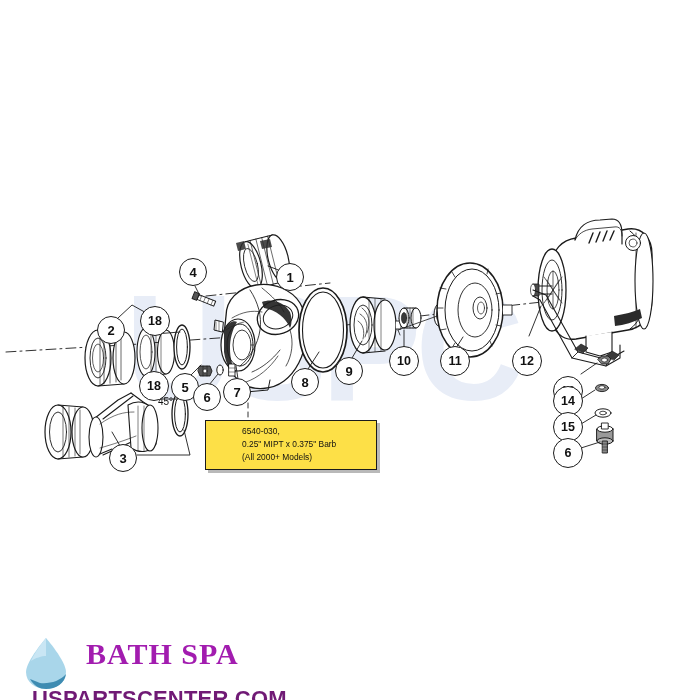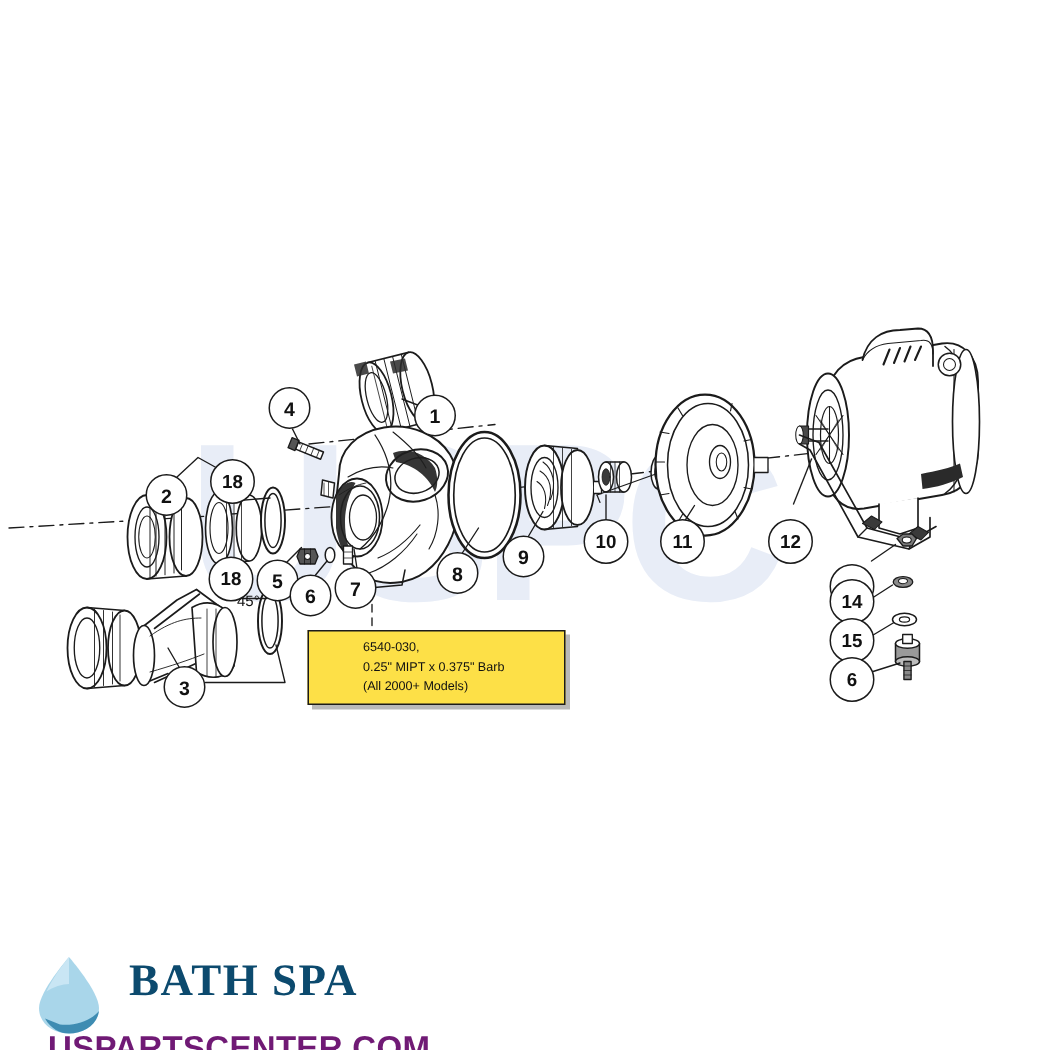--- a/index.html
+++ b/index.html
@@ -45,21 +45,21 @@
   
   #angle-label{
     position:absolute;left:110px;top:396px;font-size:10px;color:#111;
     font-family:"Liberation Sans",sans-serif;font-weight:400;margin-left:48px;
   }
 
   
   #logo{position:absolute;left:16px;top:634px;width:260px;height:60px;}
   #logo-word{
     position:absolute;left:70px;top:3px;font-size:30px;font-weight:700;
-    letter-spacing:1px;color:#0c4a6e;font-family:"Liberation Serif",serif;
+    letter-spacing:1px;color:#a21caf;font-family:"Liberation Serif",serif;
   }
   #logo-sub{
     position:absolute;left:16px;top:52px;font-size:22px;font-weight:700;
     letter-spacing:0.2px;color:#701a75;font-family:"Liberation Sans",sans-serif;
   }
 </style>
 </head>
 <body>
 
 <div id="stage">

